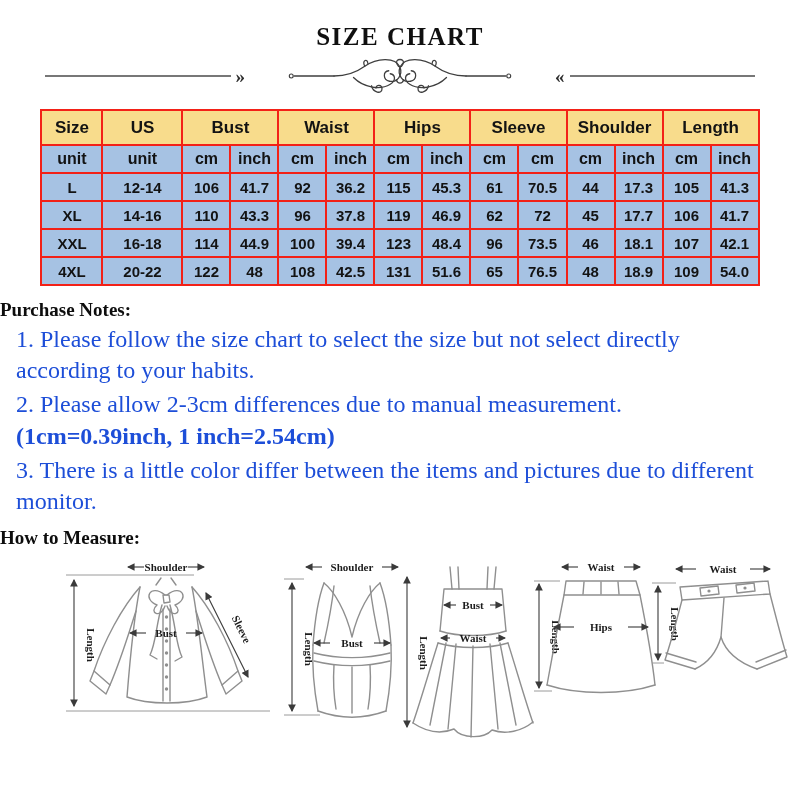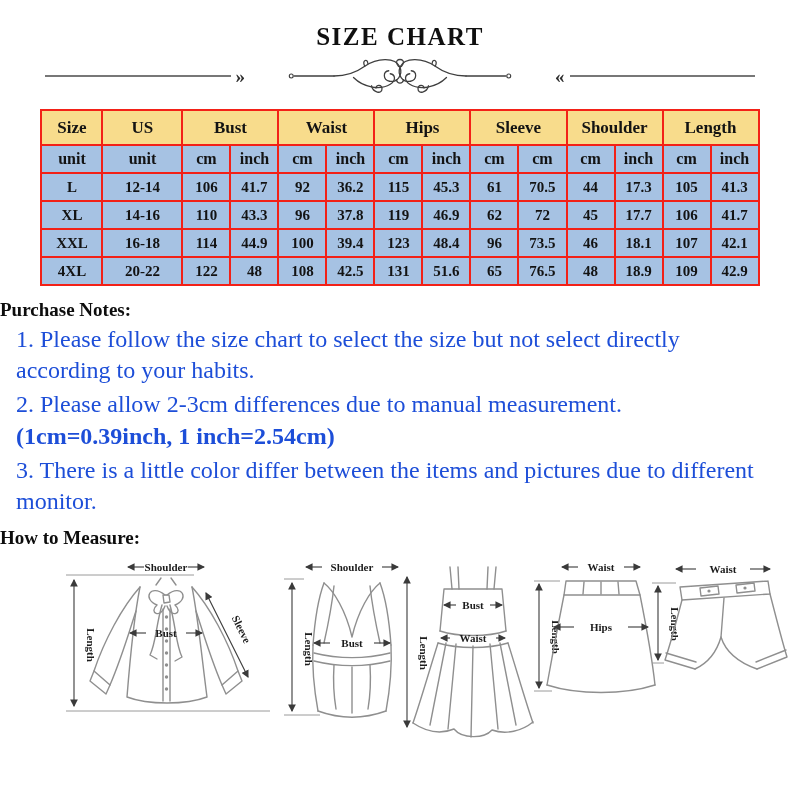--- a/index.html
+++ b/index.html
@@ -13,21 +13,21 @@
   }
   
   .divider{display:flex;align-items:center;margin:4px 45px 0 45px;height:42px;}
   .dline{flex:1;height:2px;background:#777;}
   .chev{font-size:19px;font-weight:bold;color:#2e2e2e;padding:0 5px;line-height:1;}
   .flourish path,.flourish line{stroke:#3f3f3f;stroke-width:1.7;fill:none;stroke-linecap:round;}
   .flourish circle{stroke:#3f3f3f;stroke-width:1.5;fill:#fff;}
   
   table.size{
     border-collapse:collapse;margin:12px auto 13px auto;width:584px;table-layout:fixed;
-    font-family:Liberation Serif, serif;
+    font-family:Liberation Sans, sans-serif;
   }
   table.size th,table.size td{
     border:2px solid #f32117;text-align:center;color:#131313;font-weight:bold;
     padding:0;overflow:hidden;white-space:nowrap;
   }
   tr.ghead th{background:#f8dc8c;font-size:17px;height:33px;}
   tr.brow td{background:#a6c2e3;}
   tr.unit td{font-size:16px;height:26px;}
   tr.drow td{font-size:15px;height:26px;}
   
@@ -177,21 +177,21 @@
     <td>48</td>
     <td>108</td>
     <td>42.5</td>
     <td>131</td>
     <td>51.6</td>
     <td>65</td>
     <td>76.5</td>
     <td>48</td>
     <td>18.9</td>
     <td>109</td>
-    <td>42.9</td>
+    <td>54.0</td>
   </tr>
 </tbody>
   </table>
 
 <div class="sec-head">Purchase Notes:</div>
 <div class="note">1. Please follow the size chart to select the size but not select directly according to your habits.</div>
 <div class="note"><span>2. Please allow 2-3cm differences due to manual measurement. </span><b>(1cm=0.39inch, 1 inch=2.54cm)</b></div>
 <div class="note">3. There is a little color differ between the items and pictures due to different monitor.</div>
 
 <div class="sec-head">How to Measure:</div>

